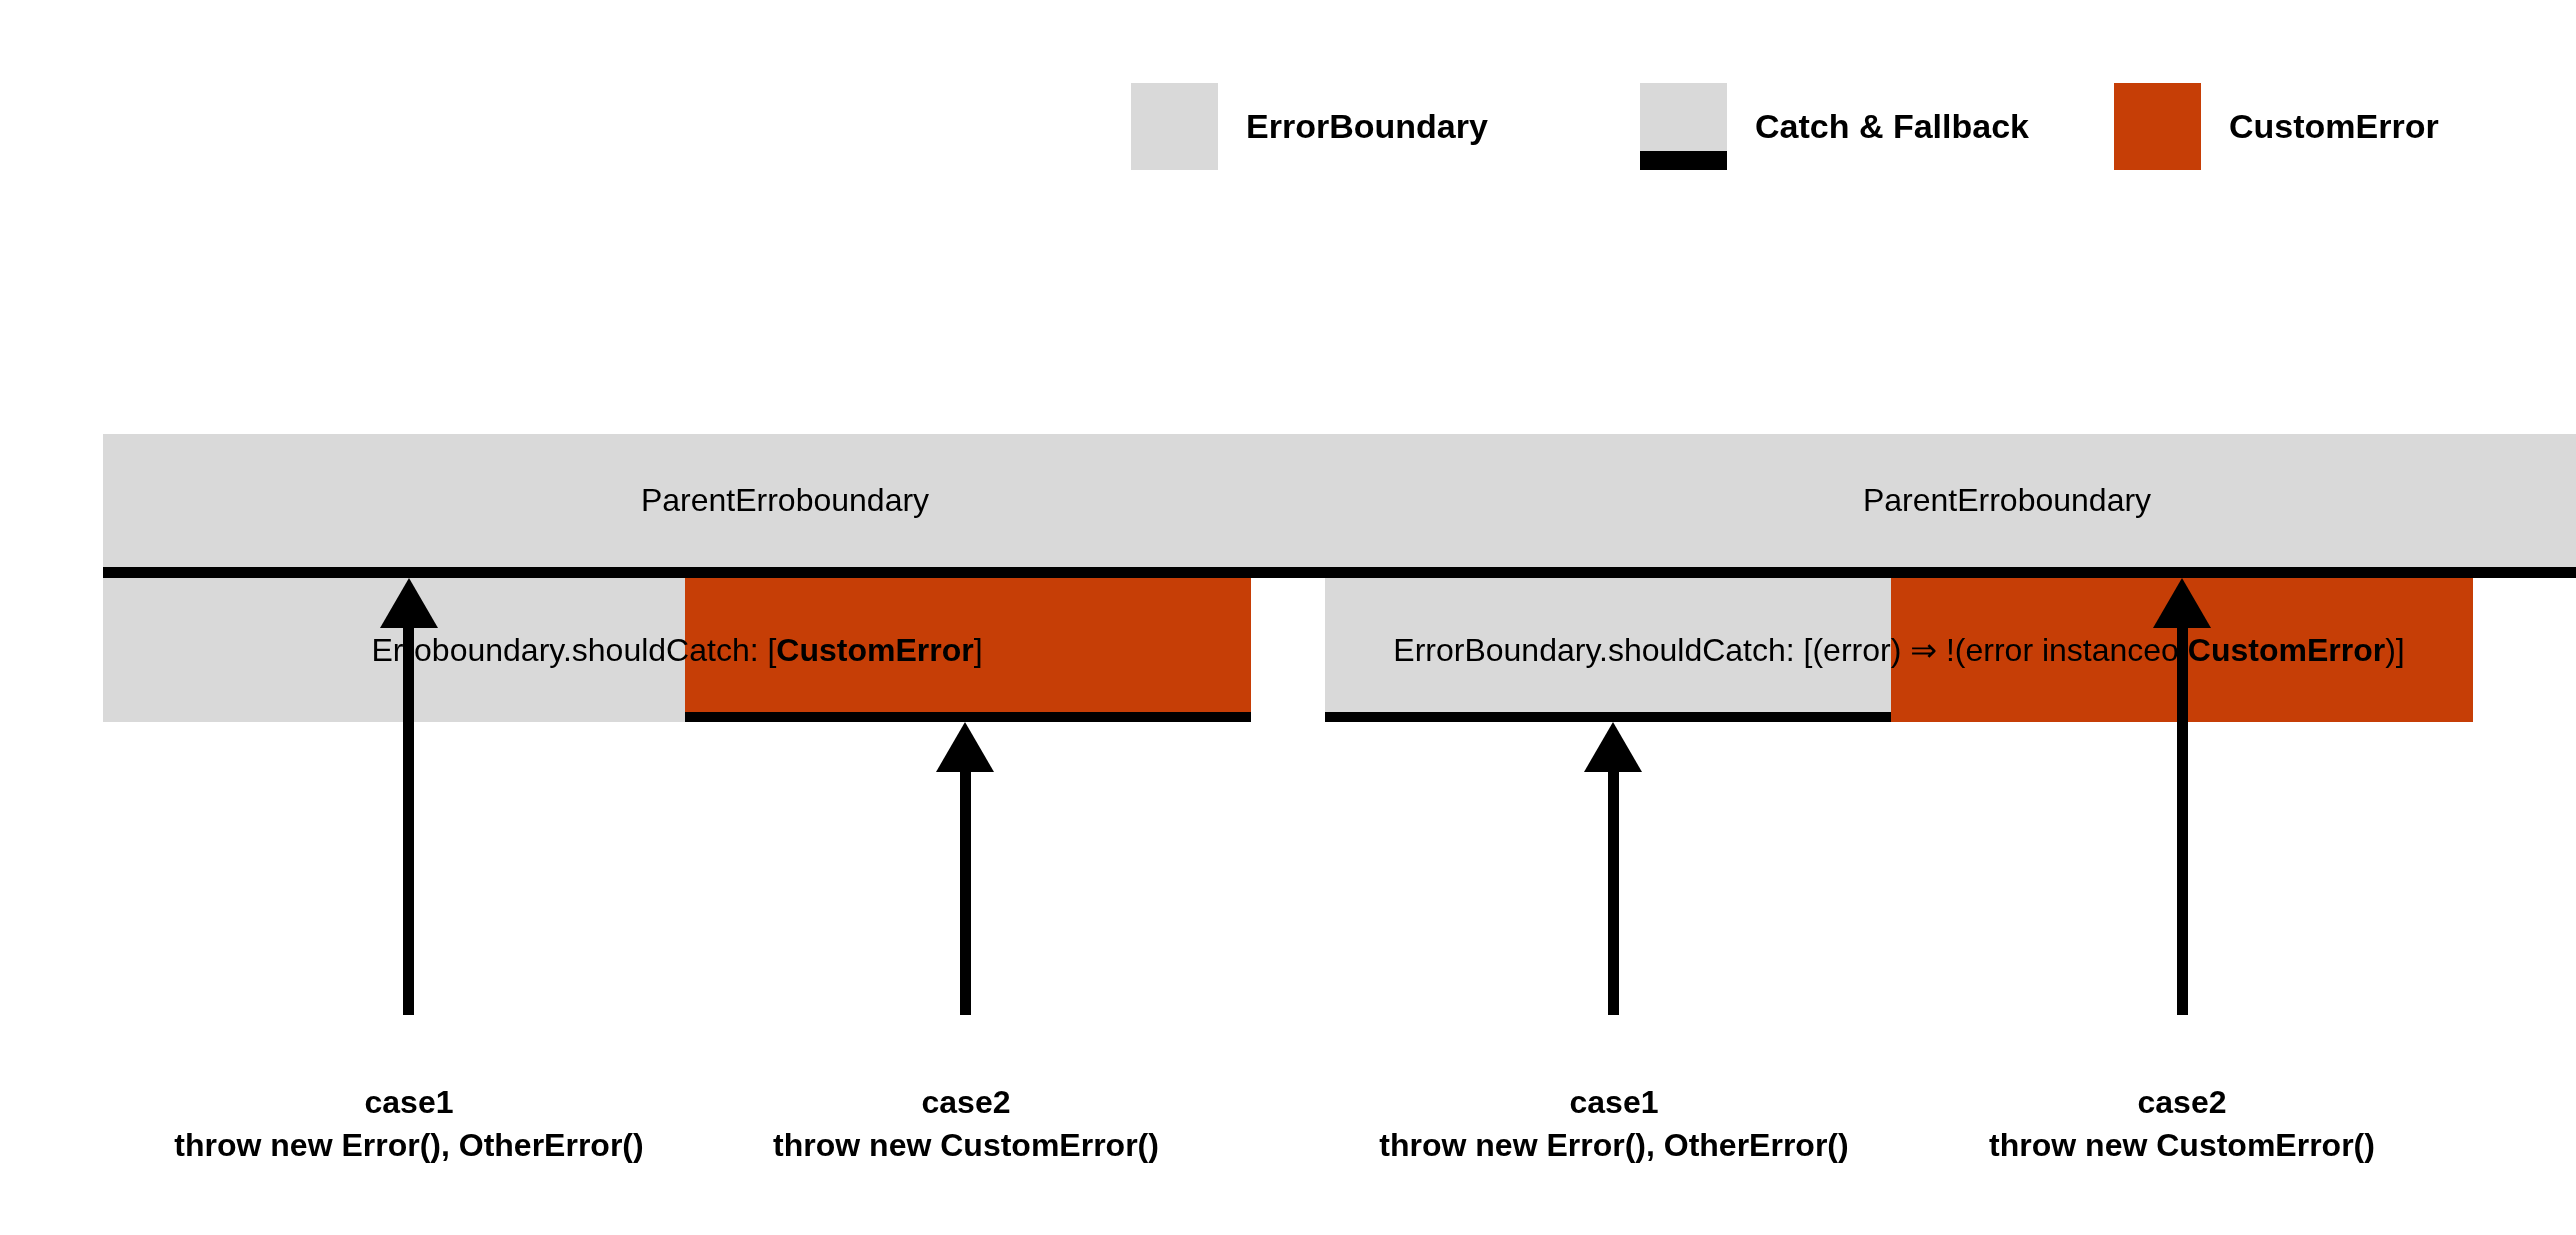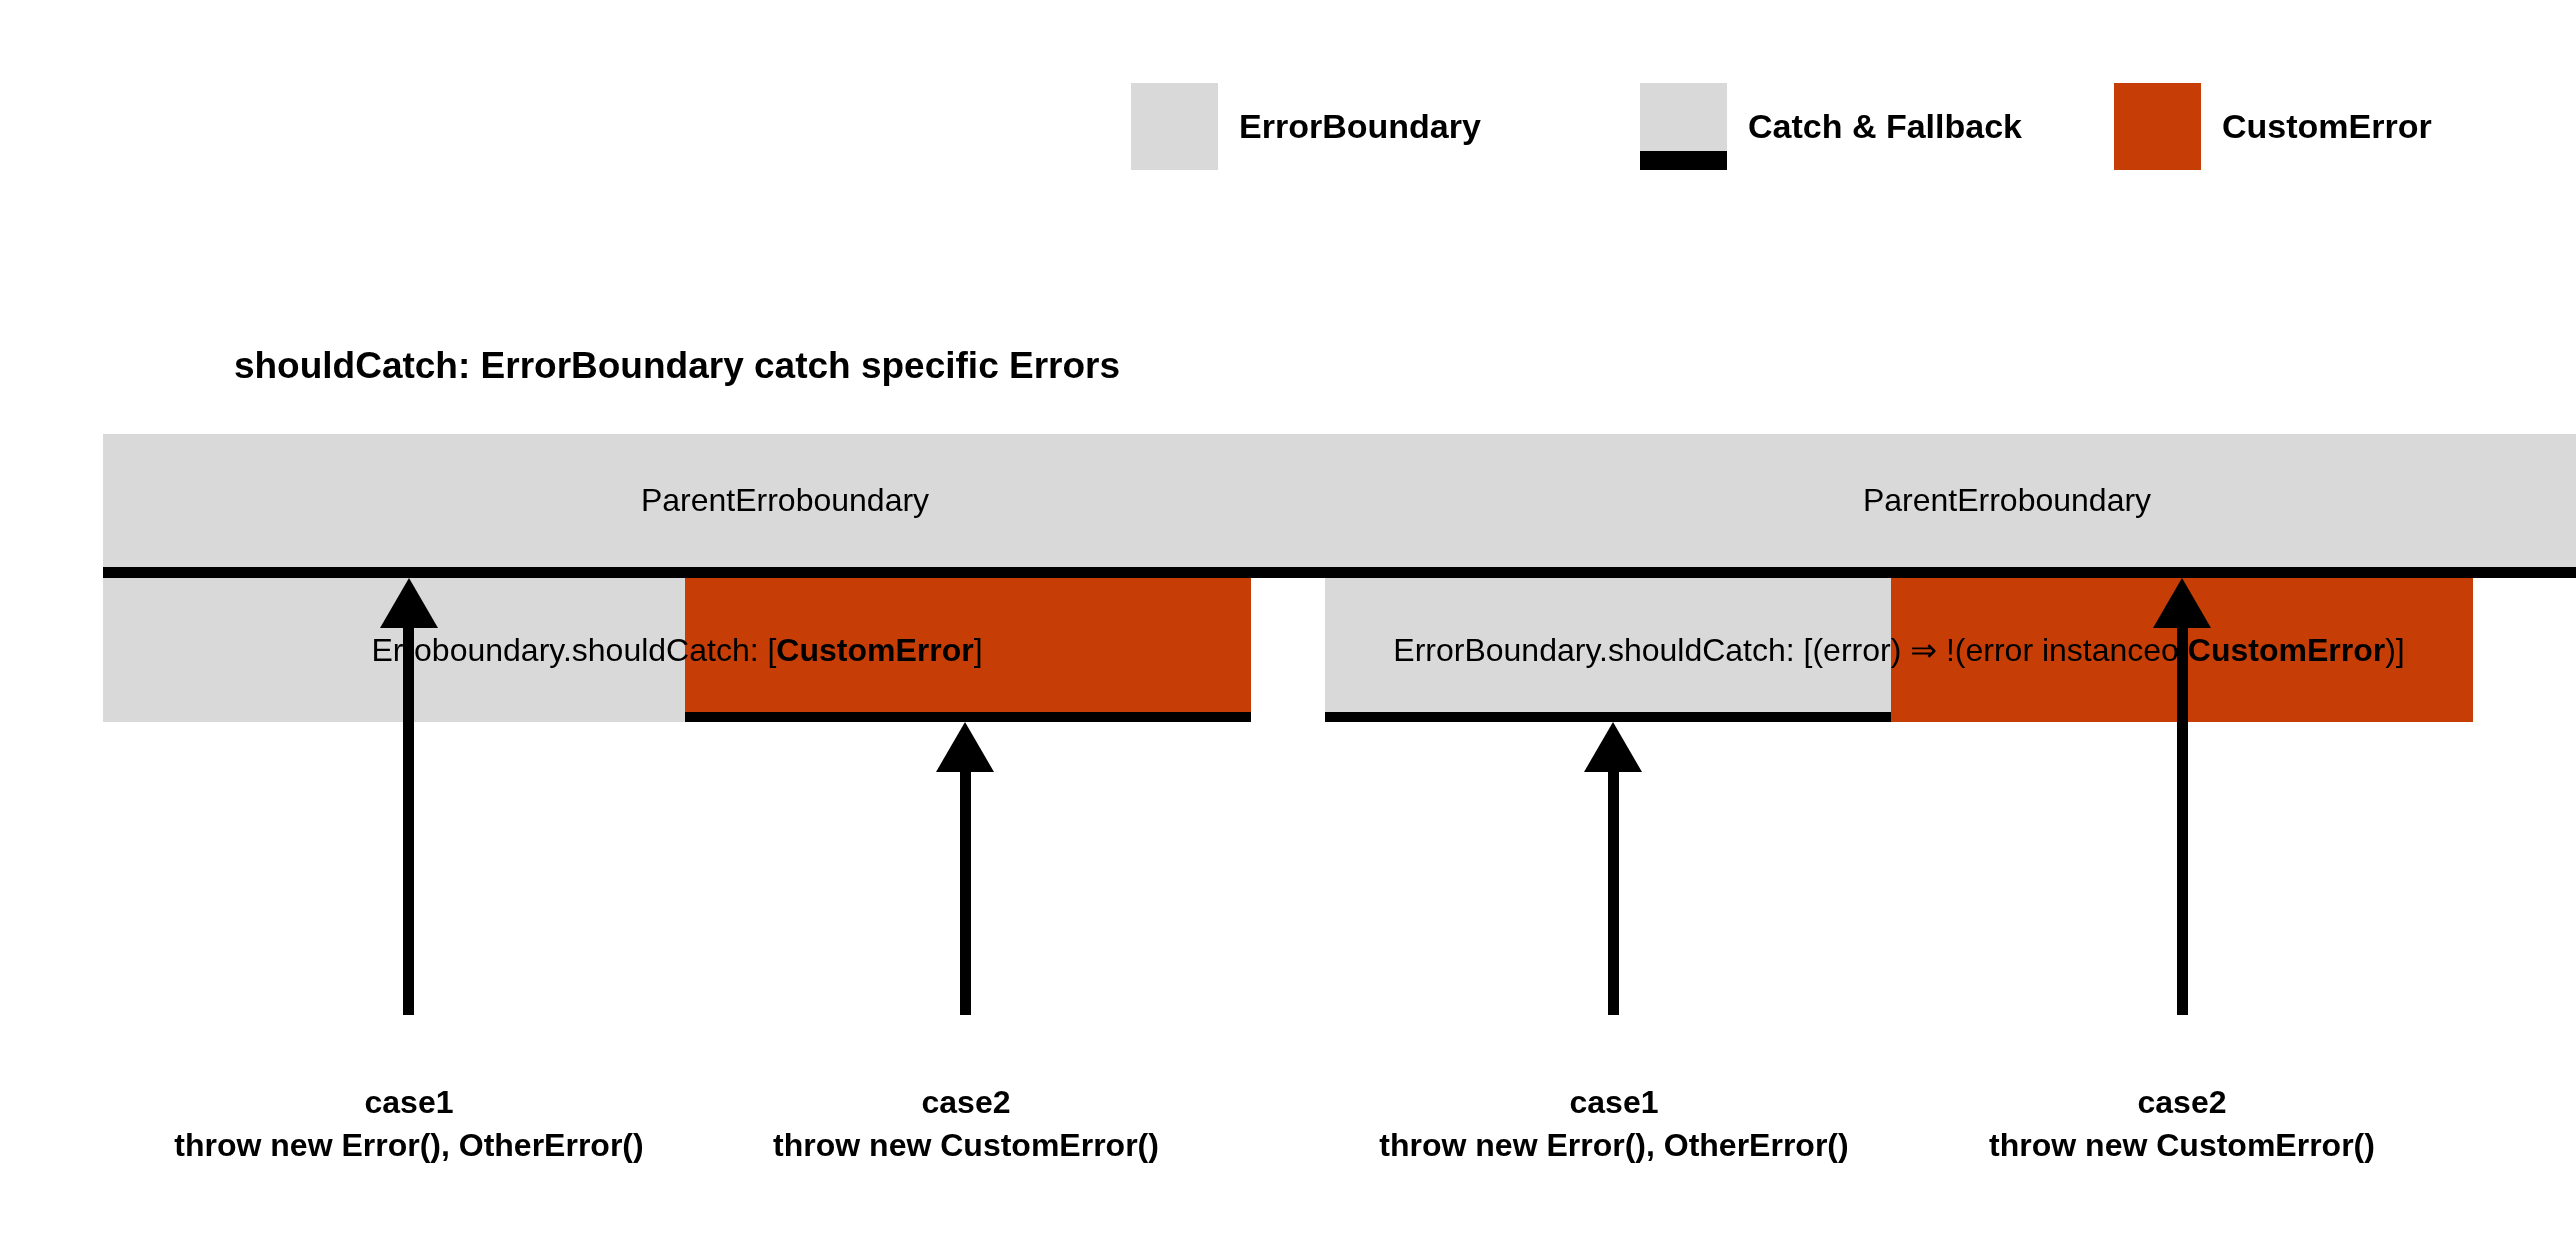--- a/index.html
+++ b/index.html
@@ -12,21 +12,21 @@
     color:#000;
     overflow:hidden;
   }
   
   .legend-item{
     position:absolute;
     top:83px;
     height:87px;
     display:flex;
     align-items:center;
-    gap:21px;
+    gap:28px;
   }
   .swatch{width:87px;height:87px;box-sizing:border-box;flex:0 0 auto;}
   .swatch.gray{background:var(--boundary-gray);}
   .swatch.gray-black{background:var(--boundary-gray);border-bottom:19px solid var(--catch-black);}
   .swatch.orange{background:var(--custom-error-orange);}
   .legend-label{font-size:34px;font-weight:bold;white-space:nowrap;}
   
   .diagram{position:absolute;top:0;width:1148px;height:1236px;}
   .diagram-title{
     position:absolute;top:345px;left:50%;transform:translateX(-50%);
@@ -81,21 +81,20 @@
   <div class="legend-item" style="left:1640px">
     <div class="swatch gray-black"></div>
     <div class="legend-label">Catch &amp; Fallback</div>
   </div>
   <div class="legend-item" style="left:2114px">
     <div class="swatch orange"></div>
     <div class="legend-label">CustomError</div>
   </div>
 
   <div class="diagram" style="left:103px">
-    <div class="diagram-title">shouldCatch: ErrorBoundary catch specific Errors</div>
 
     <div class="row1">
       <span>ParentErroboundary</span>
     </div>
 
     <div class="row2">
       <div class="seg gray" style="left:0;width:582px"></div>
       <div class="seg orange caught" style="left:582px;width:566px"></div>
       <div class="row2-label">
         <span>Erroboundary.shouldCatch: [</span>

